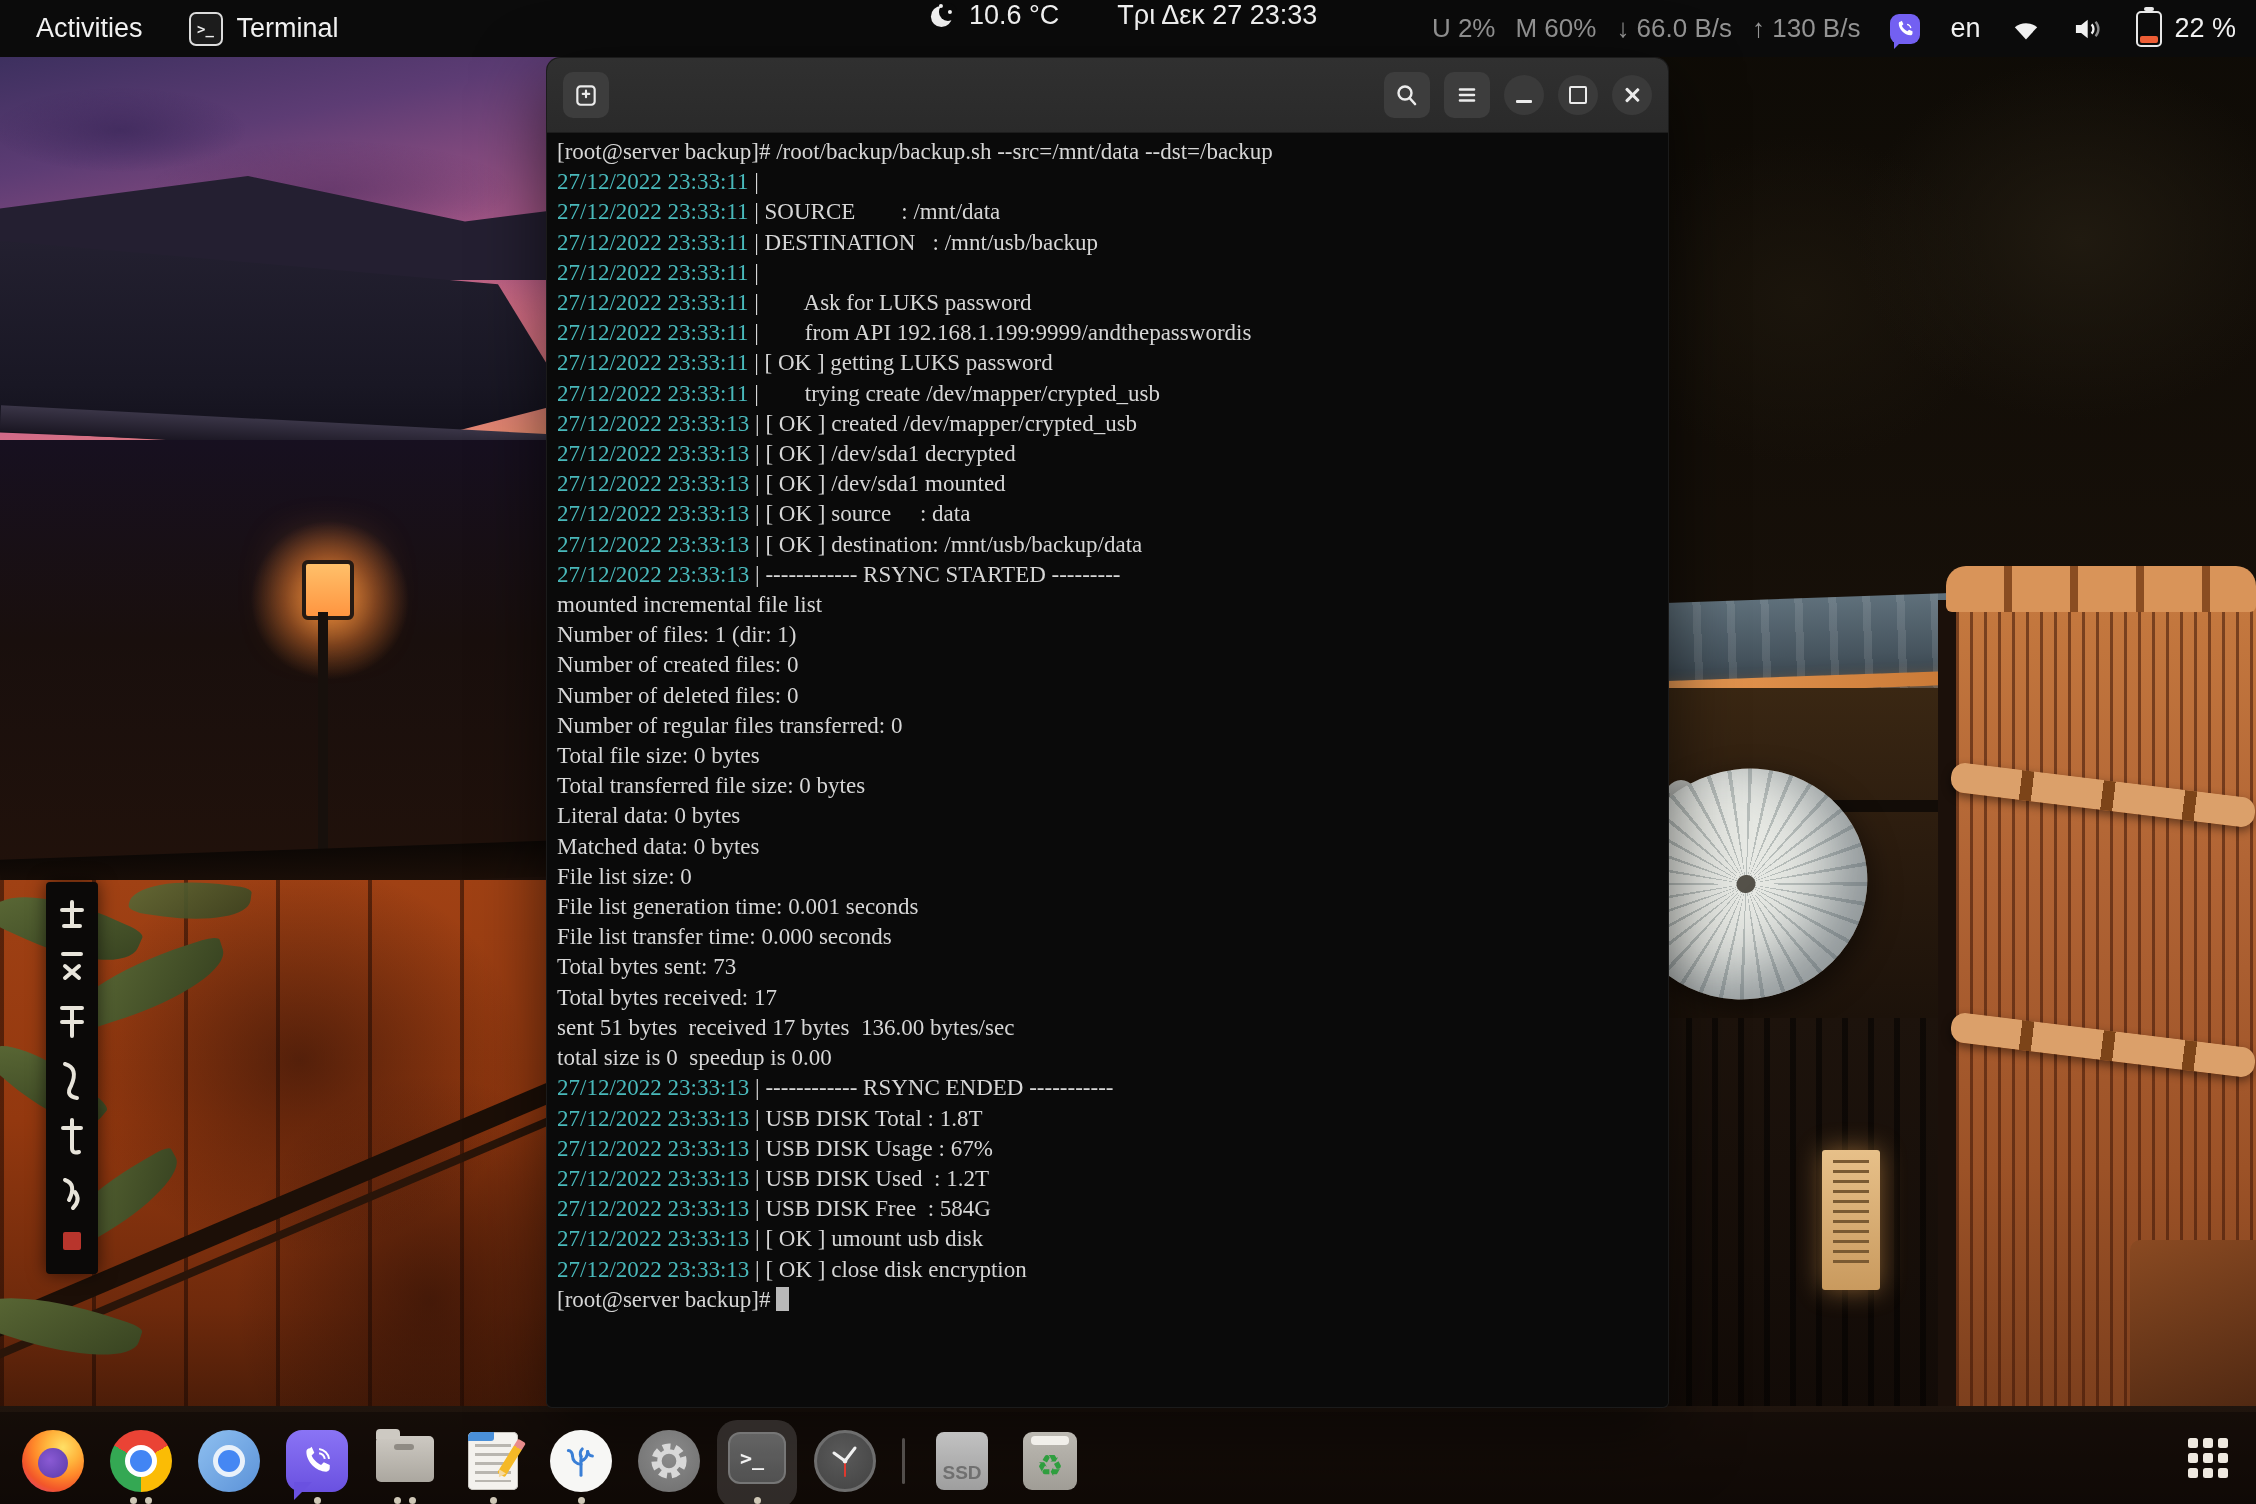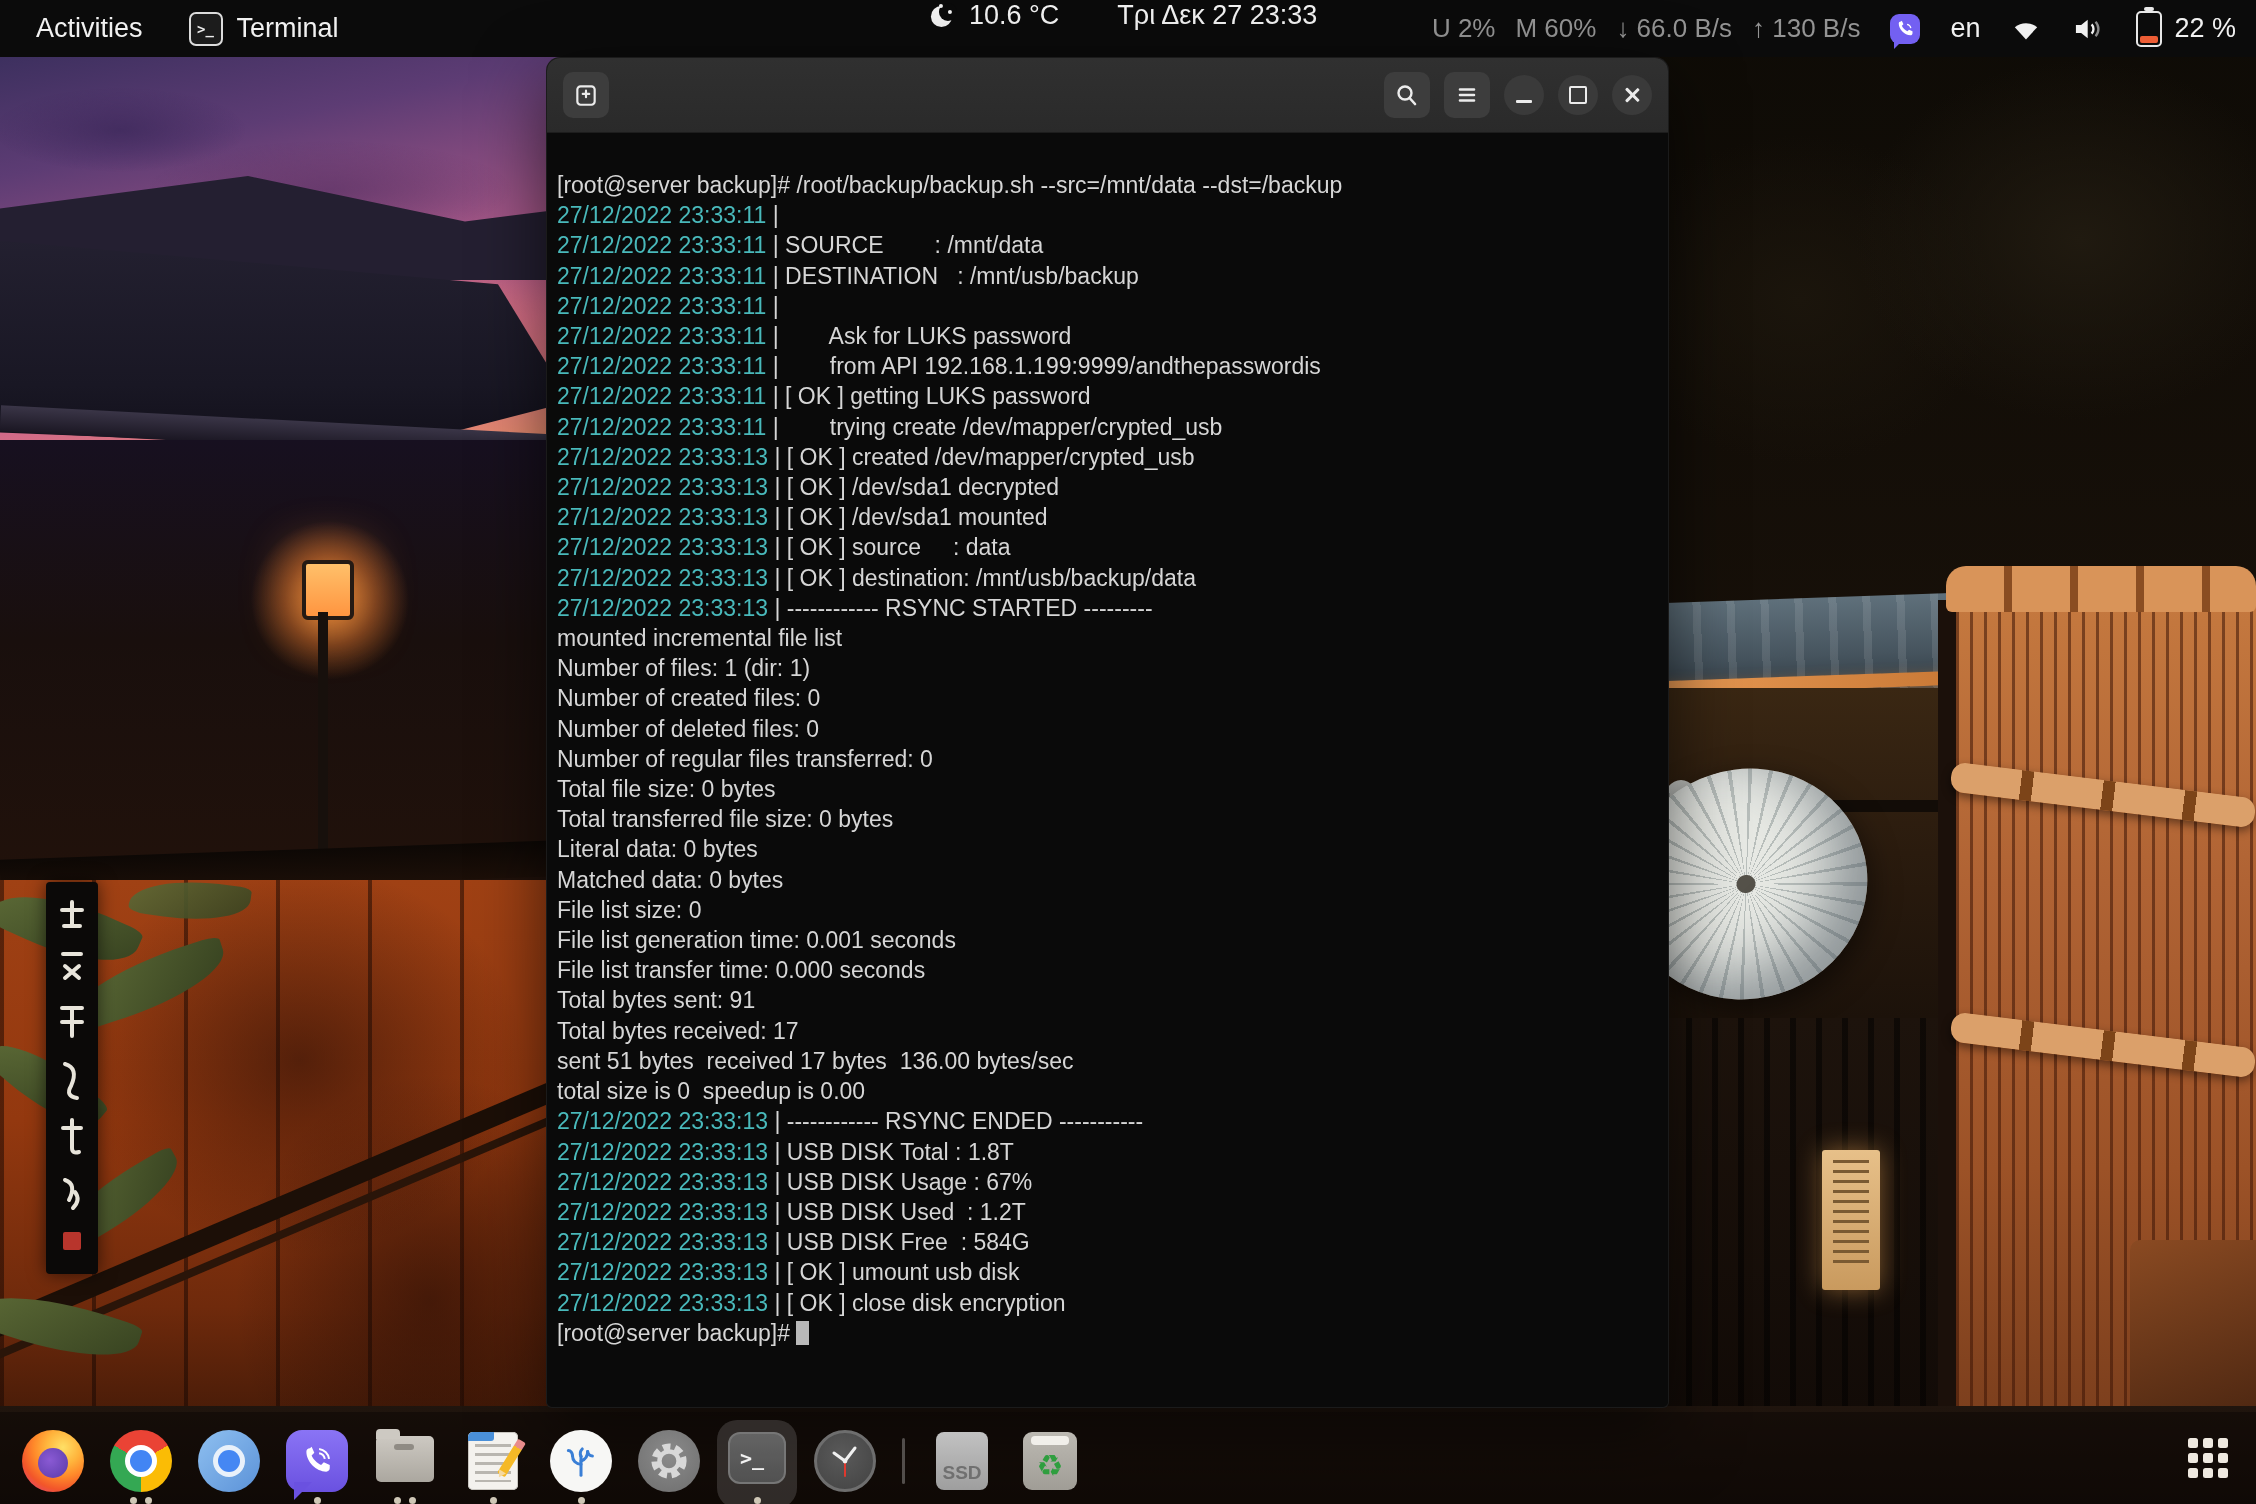--- a/index.html
+++ b/index.html
@@ -120,21 +120,21 @@
   .hbtn{width:46px;height:46px;border-radius:10px;background:#3d3d3d;display:flex;align-items:center;justify-content:center;flex:0 0 auto;}
   #term-title{position:absolute;left:0;right:0;text-align:center;font-weight:bold;font-size:26px;color:#fff;pointer-events:none;font-family:"DejaVu Sans Mono",monospace;}
   #term-header .right{margin-left:auto;display:flex;align-items:center;gap:14px;}
   .cbtn{width:40px;height:40px;border-radius:50%;background:#3a3a3a;display:flex;align-items:center;justify-content:center;}
   .g-min{width:16px;height:3px;background:#ececec;margin-top:12px;border-radius:1px;}
   .g-max{width:14px;height:14px;border:2.5px solid #ececec;border-radius:2px;}
   .g-close{position:relative;width:18px;height:18px;}
   .g-close:before,.g-close:after{content:"";position:absolute;left:8px;top:0;width:2.5px;height:18px;background:#ececec;border-radius:1px;}
   .g-close:before{transform:rotate(45deg);} .g-close:after{transform:rotate(-45deg);}
   #term-body{height:1272px;overflow:hidden;padding:4px 10px 0 10px;
-    font-family:Liberation Sans, sans-serif;font-size:23px;line-height:30.2px;color:#d6d6d6;margin-top:33px;}
+    font-family:Liberation Serif, serif;font-size:23px;line-height:30.2px;color:#d6d6d6;}
   .tline{white-space:pre;}
   .tline .ts{color:#49b9bb;}
   .cursor{display:inline-block;width:13px;height:24px;background:#b9b9b9;vertical-align:-4px;}
 
   
   #dock{position:absolute;left:0;top:1412px;width:2256px;height:92px;background:rgba(10,6,4,.48);
     display:flex;align-items:flex-start;padding:0;}
   #dock-items{display:flex;align-items:flex-start;gap:26px;padding-left:22px;padding-top:18px;}
   .dock-item{position:relative;width:62px;height:74px;display:flex;justify-content:center;}
   .dock-item .dots{position:absolute;bottom:0;left:0;right:0;display:flex;justify-content:center;gap:8px;}
@@ -335,21 +335,21 @@
       <div class="tline"><span>Number of created files: 0</span></div>
       <div class="tline"><span>Number of deleted files: 0</span></div>
       <div class="tline"><span>Number of regular files transferred: 0</span></div>
       <div class="tline"><span>Total file size: 0 bytes</span></div>
       <div class="tline"><span>Total transferred file size: 0 bytes</span></div>
       <div class="tline"><span>Literal data: 0 bytes</span></div>
       <div class="tline"><span>Matched data: 0 bytes</span></div>
       <div class="tline"><span>File list size: 0</span></div>
       <div class="tline"><span>File list generation time: 0.001 seconds</span></div>
       <div class="tline"><span>File list transfer time: 0.000 seconds</span></div>
-      <div class="tline"><span>Total bytes sent: 91</span></div>
+      <div class="tline"><span>Total bytes sent: 73</span></div>
       <div class="tline"><span>Total bytes received: 17</span></div>
       <div class="tline"><span></span></div>
       <div class="tline"><span>sent 51 bytes  received 17 bytes  136.00 bytes/sec</span></div>
       <div class="tline"><span>total size is 0  speedup is 0.00</span></div>
       <div class="tline"><span class="ts">27/12/2022 23:33:13</span><span> | ------------ RSYNC ENDED -----------</span></div>
       <div class="tline"><span class="ts">27/12/2022 23:33:13</span><span> | USB DISK Total : 1.8T</span></div>
       <div class="tline"><span class="ts">27/12/2022 23:33:13</span><span> | USB DISK Usage : 67%</span></div>
       <div class="tline"><span class="ts">27/12/2022 23:33:13</span><span> | USB DISK Used  : 1.2T</span></div>
       <div class="tline"><span class="ts">27/12/2022 23:33:13</span><span> | USB DISK Free  : 584G</span></div>
       <div class="tline"><span class="ts">27/12/2022 23:33:13</span><span> | [ OK ] umount usb disk</span></div>

